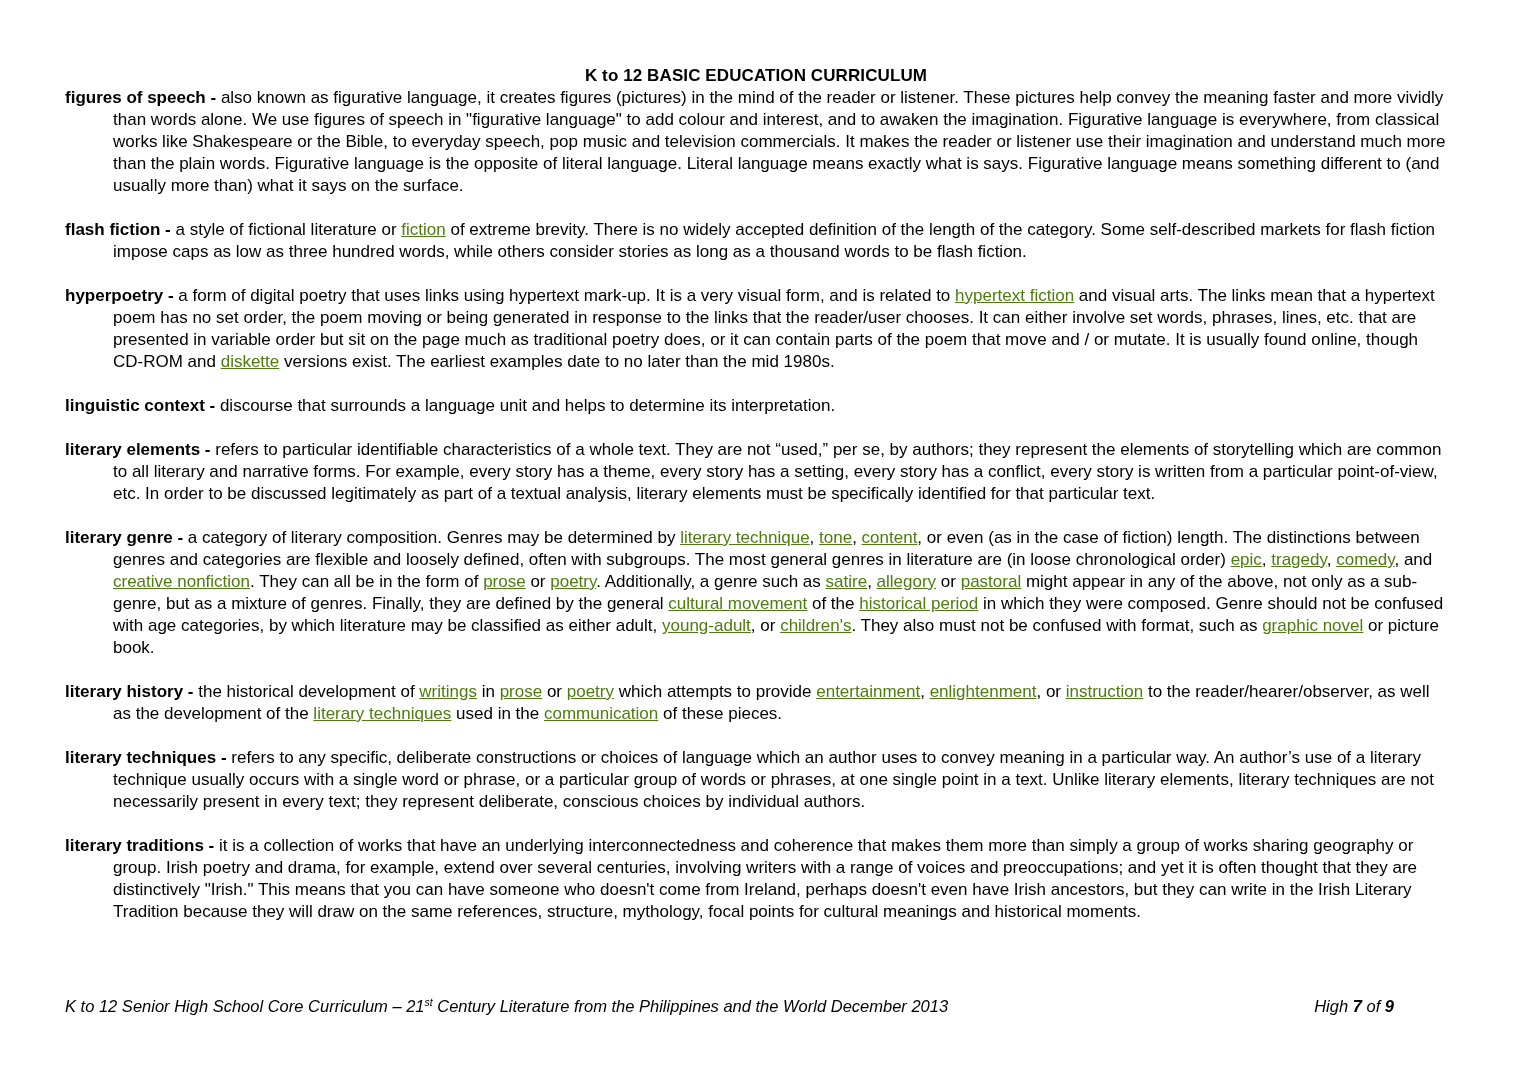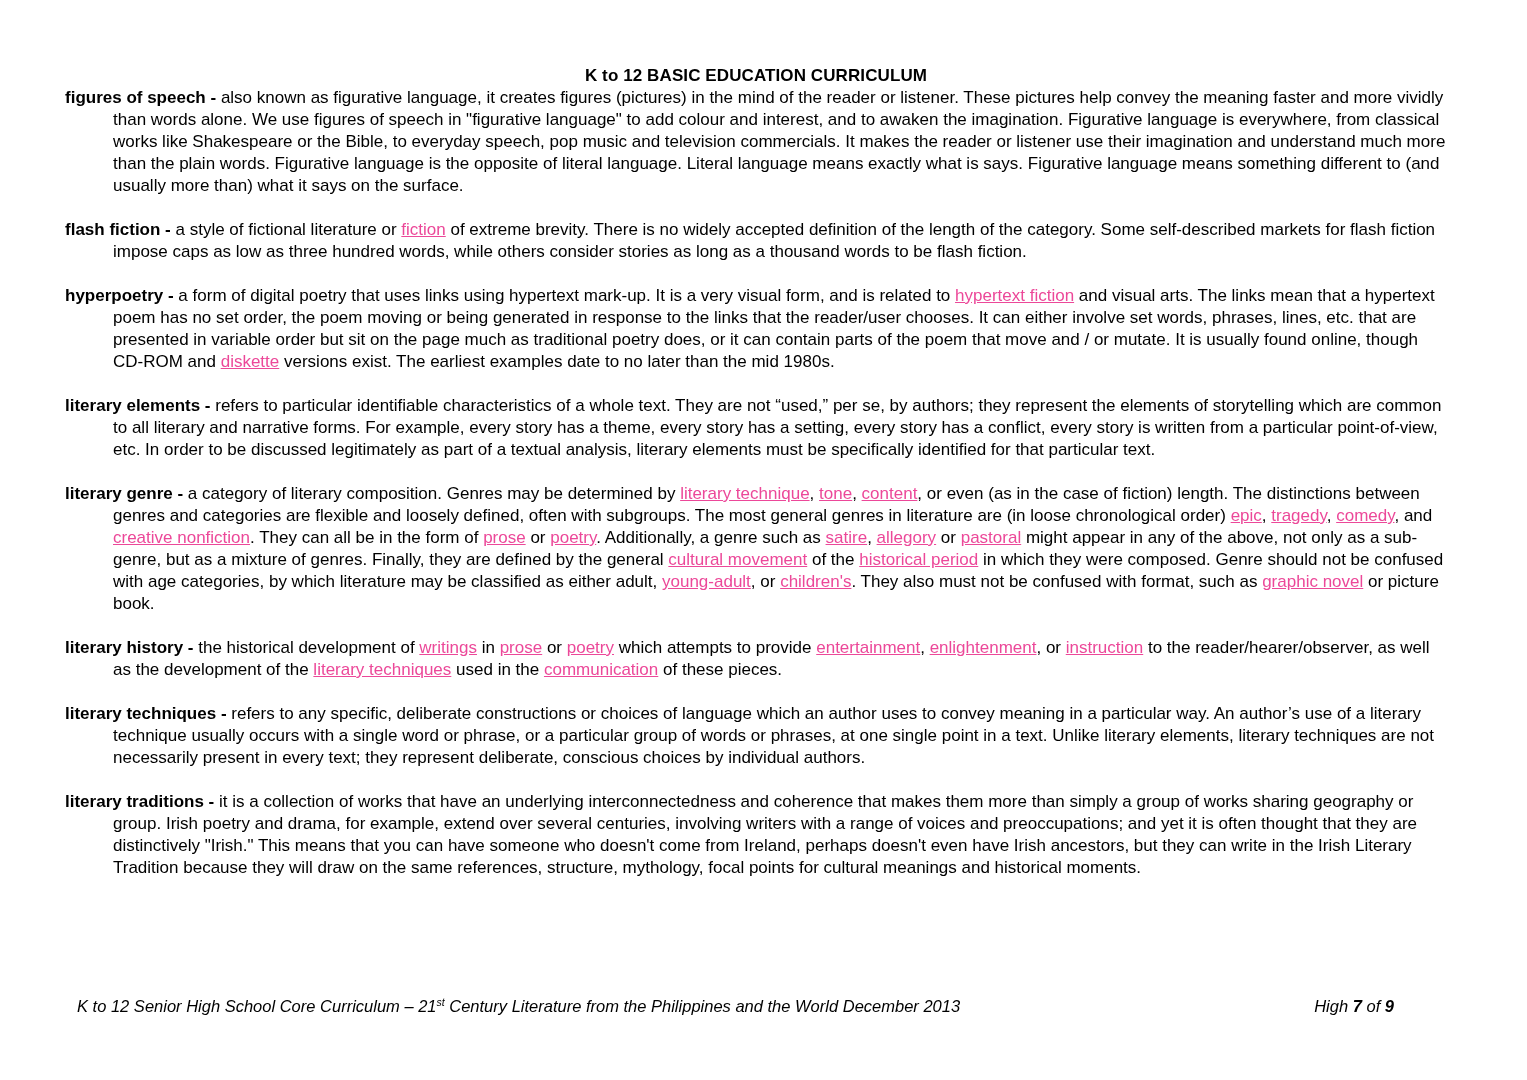--- a/index.html
+++ b/index.html
@@ -28,26 +28,26 @@
     margin: 0 0 22px 0;
     padding-left: 48px;
     text-indent: -48px;
     text-align: left;
   }
   .term { font-weight: bold; }
   .seg { white-space: pre-wrap; }
   .s-i { }
   .s-bi { font-weight: bold; font-style: italic; }
   a.link {
-    color: #ec4899;
+    color: #4d7c0f;
     cursor: pointer;
   }
   .footer {
     position: absolute;
-    left: 77px; right: 133px; top: 995px;
+    left: 65px; right: 133px; top: 995px;
     display: flex;
     justify-content: space-between;
     align-items: baseline;
     font-style: italic;
     font-size: 16.5px;
     line-height: 22px;
   }
   .s-sup {
     font-size: 10.5px;
     vertical-align: super;
@@ -58,20 +58,21 @@
 <body>
 
 <div class="content">
   <div class="title-block">
     <div>K to 12 BASIC EDUCATION CURRICULUM</div>
   </div>
   <div class="entries" id="entries">
       <p class="entry"><span class="term">figures of speech - </span><span class="seg s-n">also known as figurative language, it creates figures (pictures) in the mind of the reader or listener. These pictures help convey the meaning faster and more vividly than words alone. We use figures of speech in "figurative language" to add colour and interest, and to awaken the imagination. Figurative language is everywhere, from classical works like Shakespeare or the Bible, to everyday speech, pop music and television commercials. It makes the reader or listener use their imagination and understand much more than the plain words. Figurative language is the opposite of literal language. Literal language means exactly what is says. Figurative language means something different to (and usually more than) what it says on the surface.</span></p>
       <p class="entry"><span class="term">flash fiction - </span><span class="seg s-n">a style of fictional literature or </span><a class="seg link" href="#">fiction</a><span class="seg s-n"> of extreme brevity. There is no widely accepted definition of the length of the category. Some self-described markets for flash fiction impose caps as low as three hundred words, while others consider stories as long as a thousand words to be flash fiction.</span></p>
       <p class="entry"><span class="term">hyperpoetry - </span><span class="seg s-n">a form of digital poetry that uses links using hypertext mark-up. It is a very visual form, and is related to </span><a class="seg link" href="#">hypertext fiction</a><span class="seg s-n"> and visual arts. The links mean that a hypertext poem has no set order, the poem moving or being generated in response to the links that the reader/user chooses. It can either involve set words, phrases, lines, etc. that are presented in variable order but sit on the page much as traditional poetry does, or it can contain parts of the poem that move and / or mutate. It is usually found online, though CD-ROM and </span><a class="seg link" href="#">diskette</a><span class="seg s-n"> versions exist. The earliest examples date to no later than the mid 1980s.</span></p>
+      <p class="entry"><span class="term">linguistic context - </span><span class="seg s-n">discourse that surrounds a language unit and helps to determine its interpretation.</span></p>
       <p class="entry"><span class="term">literary elements - </span><span class="seg s-n">refers to particular identifiable characteristics of a </span><span class="seg s-i">whole text</span><span class="seg s-n">. They are not “used,” per se, by authors; they represent the elements of storytelling which are common to all literary and narrative forms. For example, every story has a theme, every story has a setting, every story has a conflict, every story is written from a particular point-of-view, etc. In order to be discussed legitimately as part of a textual analysis, literary elements must be </span><span class="seg s-i">specifically identified</span><span class="seg s-n"> for that particular text.</span></p>
       <p class="entry"><span class="term">literary genre - </span><span class="seg s-n">a category of literary composition. Genres may be determined by </span><a class="seg link" href="#">literary technique</a><span class="seg s-n">, </span><a class="seg link" href="#">tone</a><span class="seg s-n">, </span><a class="seg link" href="#">content</a><span class="seg s-n">, or even (as in the case of fiction) length. The distinctions between genres and categories are flexible and loosely defined, often with subgroups. The most general genres in literature are (in loose chronological order) </span><a class="seg link" href="#">epic</a><span class="seg s-n">, </span><a class="seg link" href="#">tragedy</a><span class="seg s-n">, </span><a class="seg link" href="#">comedy</a><span class="seg s-n">, and </span><a class="seg link" href="#">creative nonfiction</a><span class="seg s-n">. They can all be in the form of </span><a class="seg link" href="#">prose</a><span class="seg s-n"> or </span><a class="seg link" href="#">poetry</a><span class="seg s-n">. Additionally, a genre such as </span><a class="seg link" href="#">satire</a><span class="seg s-n">, </span><a class="seg link" href="#">allegory</a><span class="seg s-n"> or </span><a class="seg link" href="#">pastoral</a><span class="seg s-n"> might appear in any of the above, not only as a sub-genre, but as a mixture of genres. Finally, they are defined by the general </span><a class="seg link" href="#">cultural movement</a><span class="seg s-n"> of the </span><a class="seg link" href="#">historical period</a><span class="seg s-n"> in which they were composed. Genre should not be confused with age categories, by which literature may be classified as either adult, </span><a class="seg link" href="#">young-adult</a><span class="seg s-n">, or </span><a class="seg link" href="#">children's</a><span class="seg s-n">. They also must not be confused with format, such as </span><a class="seg link" href="#">graphic novel</a><span class="seg s-n"> or picture book.</span></p>
       <p class="entry"><span class="term">literary history - </span><span class="seg s-n">the historical development of </span><a class="seg link" href="#">writings</a><span class="seg s-n"> in </span><a class="seg link" href="#">prose</a><span class="seg s-n"> or </span><a class="seg link" href="#">poetry</a><span class="seg s-n"> which attempts to provide </span><a class="seg link" href="#">entertainment</a><span class="seg s-n">, </span><a class="seg link" href="#">enlightenment</a><span class="seg s-n">, or </span><a class="seg link" href="#">instruction</a><span class="seg s-n"> to the reader/hearer/observer, as well as the development of the </span><a class="seg link" href="#">literary techniques</a><span class="seg s-n"> used in the </span><a class="seg link" href="#">communication</a><span class="seg s-n"> of these pieces.</span></p>
       <p class="entry"><span class="term">literary techniques - </span><span class="seg s-n">refers to any specific, deliberate constructions or choices of language which an author uses to convey meaning in a particular way. An author’s use of a literary technique usually occurs with a single word or phrase, or a particular group of words or phrases, at one single point in a text. Unlike literary elements, literary techniques are </span><span class="seg s-i">not</span><span class="seg s-n"> necessarily present in </span><span class="seg s-i">every</span><span class="seg s-n"> text; they represent deliberate, conscious choices by individual authors.</span></p>
       <p class="entry"><span class="term">literary traditions - </span><span class="seg s-n">it is a collection of works that have an underlying interconnectedness and coherence that makes them more than simply a group of works sharing geography or group. Irish poetry and drama, for example, extend over several centuries, involving writers with a range of voices and preoccupations; and yet it is often thought that they are distinctively "Irish." This means that you can have someone who doesn't come from Ireland, perhaps doesn't even have Irish ancestors, but they can write in the Irish Literary Tradition because they will draw on the same references, structure, mythology, focal points for cultural meanings and historical moments.</span></p>
     </div>
 </div>
 
 <div class="footer">
   <div id="footer-left"><span class="seg s-i">K to 12 Senior High School Core Curriculum – 21</span><span class="seg s-sup">st</span><span class="seg s-i"> Century Literature from the Philippines and the World December 2013</span></div>

